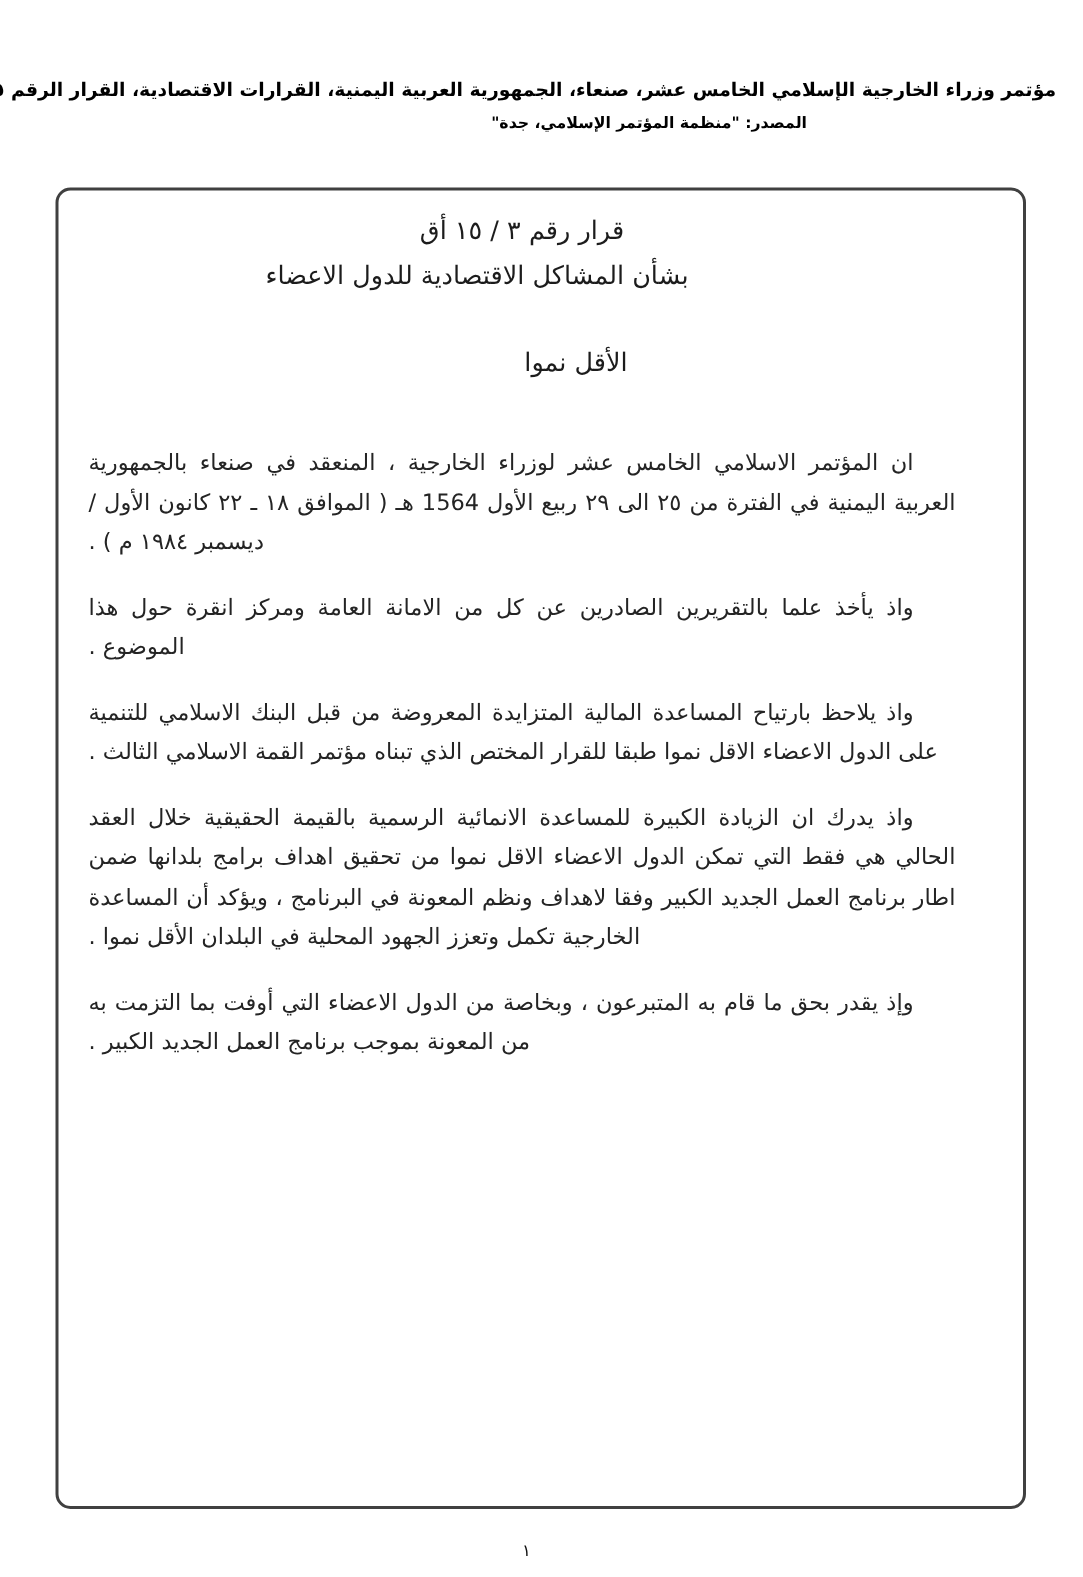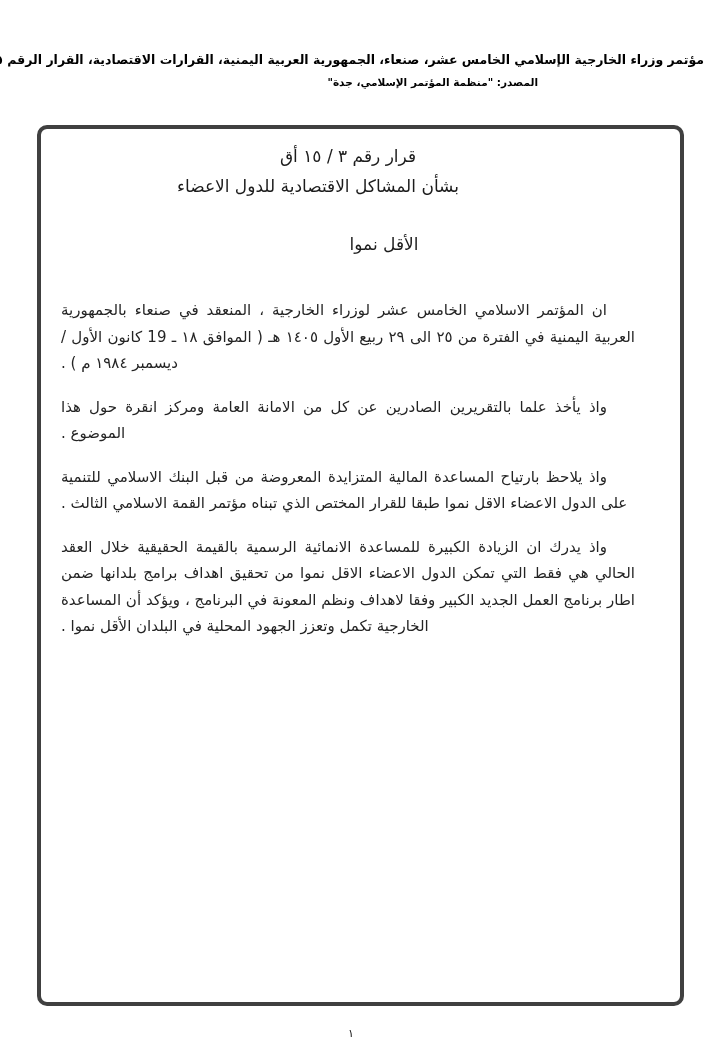--- a/index.html
+++ b/index.html
@@ -38,21 +38,21 @@
   }
 
   
   .frame {
     position: absolute;
     left: 37px;
     top: 125px;
     width: 647px;
     height: 881px;
     box-sizing: border-box;
-    border: 4px solid #404040;
+    border: 2px solid #404040;
     border-radius: 10px;
     direction: rtl;
     padding: 8px 45px 0 20px;
   }
 
   
   .doc-title {
     text-align: center;
     font-size: 17px;
     line-height: 30px;
@@ -99,23 +99,24 @@
 
   <div class="frame">
 
     <div class="doc-title">
       <div class="t1">قرار رقم ٣ / ١٥ أق</div>
       <div class="t2">بشأن المشاكل الاقتصادية للدول الاعضاء</div>
       <div class="t3">الأقل نموا</div>
     </div>
 
     <div class="doc-body">
-      <p class="para">ان المؤتمر الاسلامي الخامس عشر لوزراء الخارجية ، المنعقد في صنعاء بالجمهورية العربية اليمنية في الفترة من ٢٥ الى ٢٩ ربيع الأول ١٤٠٥ هـ ( الموافق ١٨ ـ 19 كانون الأول / ديسمبر ١٩٨٤ م ) .</p>
+      <p class="para">ان المؤتمر الاسلامي الخامس عشر لوزراء الخارجية ، المنعقد في صنعاء بالجمهورية العربية اليمنية في الفترة من ٢٥ الى ٢٩ ربيع الأول 1564 هـ ( الموافق ١٨ ـ ٢٢ كانون الأول / ديسمبر ١٩٨٤ م ) .</p>
       <p class="para">واذ يأخذ علما بالتقريرين الصادرين عن كل من الامانة العامة ومركز انقرة حول هذا الموضوع .</p>
       <p class="para">واذ يلاحظ بارتياح المساعدة المالية المتزايدة المعروضة من قبل البنك الاسلامي للتنمية على الدول الاعضاء الاقل نموا طبقا للقرار المختص الذي تبناه مؤتمر القمة الاسلامي الثالث .</p>
       <p class="para">واذ يدرك ان الزيادة الكبيرة للمساعدة الانمائية الرسمية بالقيمة الحقيقية خلال العقد الحالي هي فقط التي تمكن الدول الاعضاء الاقل نموا من تحقيق اهداف برامج بلدانها ضمن اطار برنامج العمل الجديد الكبير وفقا لاهداف ونظم المعونة في البرنامج ، ويؤكد أن المساعدة الخارجية تكمل وتعزز الجهود المحلية في البلدان الأقل نموا .</p>
+      <p class="para">وإذ يقدر بحق ما قام به المتبرعون ، وبخاصة من الدول الاعضاء التي أوفت بما التزمت به من المعونة بموجب برنامج العمل الجديد الكبير .</p>
     </div>
 
   </div>
 
   <div class="page-num">١</div>
 
 </div>
 
 </body></html>

